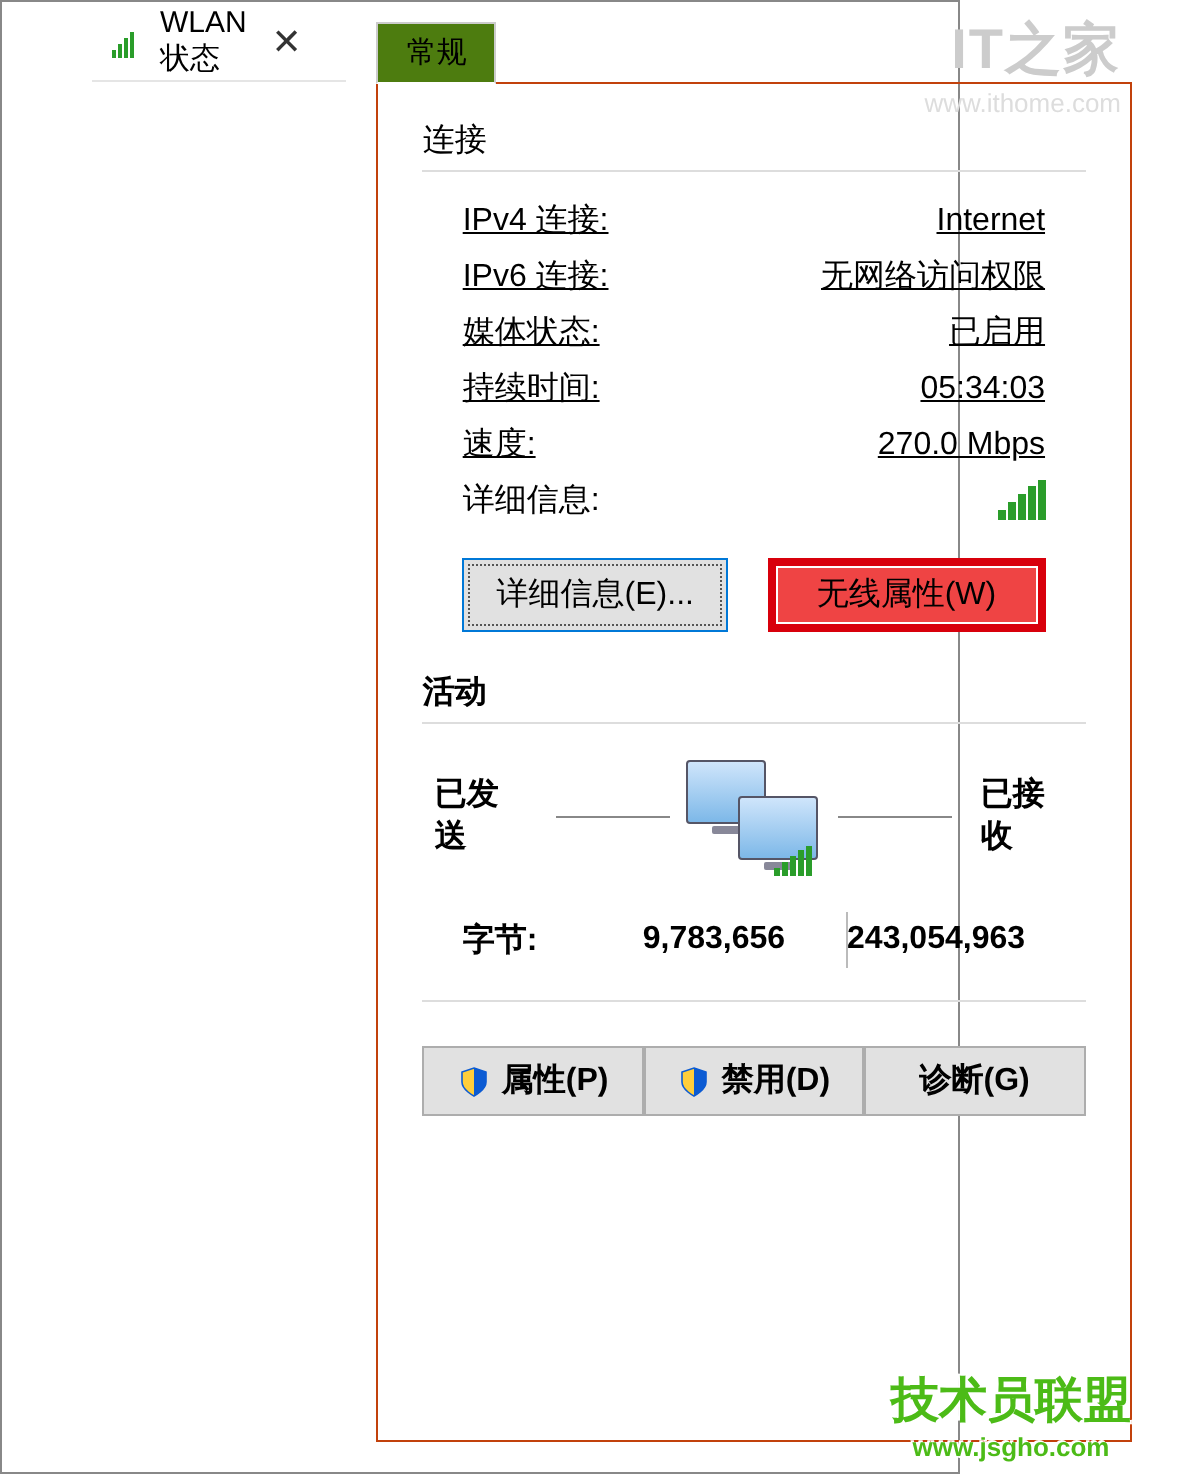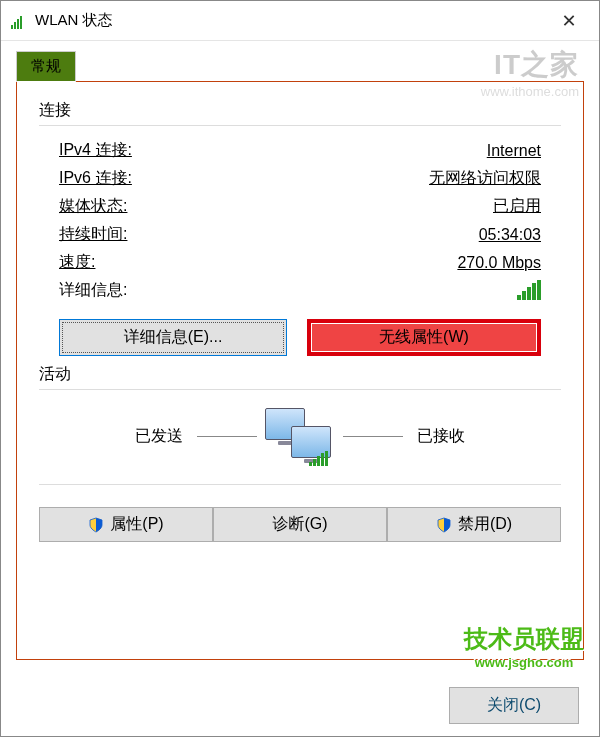--- a/index.html
+++ b/index.html
@@ -1,17 +1,17 @@
 <!DOCTYPE html>
 <html><head>
 <meta charset="utf-8">
 <style>
 * { box-sizing: border-box; font-family: "Microsoft YaHei", "Segoe UI", sans-serif; }
 body { margin: 0; background: #fff; }
-.window { width: 600px; height: 737px; border: 1px solid #888; background: #fff; display: flex; flex-direction: column; }
+.window { width: 480px; height: 737px; border: 1px solid #888; background: #fff; display: flex; flex-direction: row; padding-left: 45px; }
 .titlebar { height: 40px; display: flex; align-items: center; padding: 0 10px; border-bottom: 1px solid #e5e5e5; }
 .titlebar .icon { width: 16px; height: 16px; margin-right: 8px; }
 .titlebar .title { font-size: 15px; flex: 1; }
 .titlebar .close { width: 40px; height: 40px; display: flex; align-items: center; justify-content: center; font-size: 18px; color: #333; cursor: default; }
 .content { flex: 1; padding: 10px 15px 15px 15px; position: relative; display: flex; flex-direction: column; }
 .watermark1 { position: absolute; top: 5px; right: 20px; color: #ddd; font-size: 13px; text-align: right; z-index: 10; }
 .watermark1 .big { font-size: 28px; font-weight: bold; color: #ccc; letter-spacing: 1px; }
 .watermark2 { position: absolute; bottom: 5px; right: 15px; color: #4cbb17; font-weight: bold; font-size: 24px; text-shadow: 1px 1px 0 #fff, -1px -1px 0 #fff; z-index: 10; }
 .watermark2 .sub { font-size: 13px; color: #4cbb17; display: block; text-align: center; }
 .tabs { display: flex; margin-bottom: -1px; }
@@ -25,21 +25,21 @@
 .signal-row { margin: 7px 20px; display: flex; justify-content: space-between; align-items: flex-start; }
 .signal-bars { display: inline-flex; align-items: flex-end; gap: 1px; height: 20px; }
 .signal-bars span { width: 4px; background: #2a9d2a; }
 .signal-bars span:nth-child(1){height:5px;} .signal-bars span:nth-child(2){height:9px;} .signal-bars span:nth-child(3){height:13px;} .signal-bars span:nth-child(4){height:17px;} .signal-bars span:nth-child(5){height:20px;}
 .signal-bars.small span { width:3px; }
 .signal-bars.small span:nth-child(1){height:4px;} .signal-bars.small span:nth-child(2){height:7px;} .signal-bars.small span:nth-child(3){height:10px;} .signal-bars.small span:nth-child(4){height:13px;} .signal-bars.small span:nth-child(5){height:15px;}
 .button-row { display: flex; gap: 20px; margin: 18px 20px 8px 20px; }
 .btn { flex: 1; padding: 7px 0; font-size: 16px; background: #e1e1e1; border: 1px solid #adadad; text-align: center; cursor: default; }
 .btn.highlight { border: 4px solid #d8000c; box-shadow: 0 0 0 1px #fff inset; background: #ef4444; padding: 4px 0; }
 .btn.focused { border: 1px solid #0078d7; outline: 1px dotted #555; outline-offset: -4px; }
-.activity { margin-top: 0; }
+.activity { margin-top: 12px; font-weight: bold; }
 .activity-diagram { display: flex; align-items: center; justify-content: center; gap: 8px; margin: 18px 0 20px 0; position: relative; }
 .activity-label { font-size: 16px; margin: 0 6px; }
 .conn-line { width: 60px; border-top: 1.5px solid #888; }
 .monitors { position: relative; width: 70px; height: 56px; }
 .monitor { position: absolute; width: 40px; height: 32px; background: linear-gradient(#cfe5fb, #7db8e8); border: 1px solid #556; border-radius: 2px; }
 .monitor::after { content:''; position:absolute; bottom:-6px; left:50%; transform:translateX(-50%); width:14px; height:4px; background:#889; border-radius:1px; }
 .monitor.back { top:0; left:0; }
 .monitor.front { top:18px; left:26px; }
 .monitor-signal { position: absolute; bottom: -2px; left: 44px; }
 .bytes-row { display: flex; align-items: center; font-size: 16px; margin: 8px 20px 8px 20px; }
@@ -138,39 +138,45 @@
                 <span></span>
                 <span></span>
                 <span></span>
                 <span></span>
               </span>
           </div>
           <div class="conn-line"></div>
           <span class="activity-label">已接收</span>
         </div>
 
+        <div class="bytes-row">
+          <span class="blabel">字节:</span>
+          <span class="bsent">9,783,656</span>
+          <span class="bdiv"></span>
+          <span class="brecv">243,054,963</span>
+        </div>
         <div class="hr" style="margin-top:16px;"></div>
 
         <div class="bottom-buttons">
           <div class="btn">
             <svg class="shield" viewBox="0 0 16 16">
                 <path d="M8 1 L14 3 V8 C14 12 8 15 8 15 C8 15 2 12 2 8 V3 Z" fill="#ffce3b" stroke="#0b5bd3" stroke-width="0.8"></path>
                 <path d="M8 1 L14 3 V8 C14 12 8 15 8 15 Z" fill="#0b5bd3"></path>
               </svg>
             <span>属性(P)</span>
           </div>
           <div class="btn">
-            <span>诊断(G)</span>
-          </div>
-          <div class="btn">
             <svg class="shield" viewBox="0 0 16 16">
                 <path d="M8 1 L14 3 V8 C14 12 8 15 8 15 C8 15 2 12 2 8 V3 Z" fill="#ffce3b" stroke="#0b5bd3" stroke-width="0.8"></path>
                 <path d="M8 1 L14 3 V8 C14 12 8 15 8 15 Z" fill="#0b5bd3"></path>
               </svg>
             <span>禁用(D)</span>
+          </div>
+          <div class="btn">
+            <span>诊断(G)</span>
           </div>
         </div>
       </div>
     </div>
 
     <div class="watermark2">
       <span>技术员联盟</span>
       <span class="sub">www.jsgho.com</span>
     </div>
 

